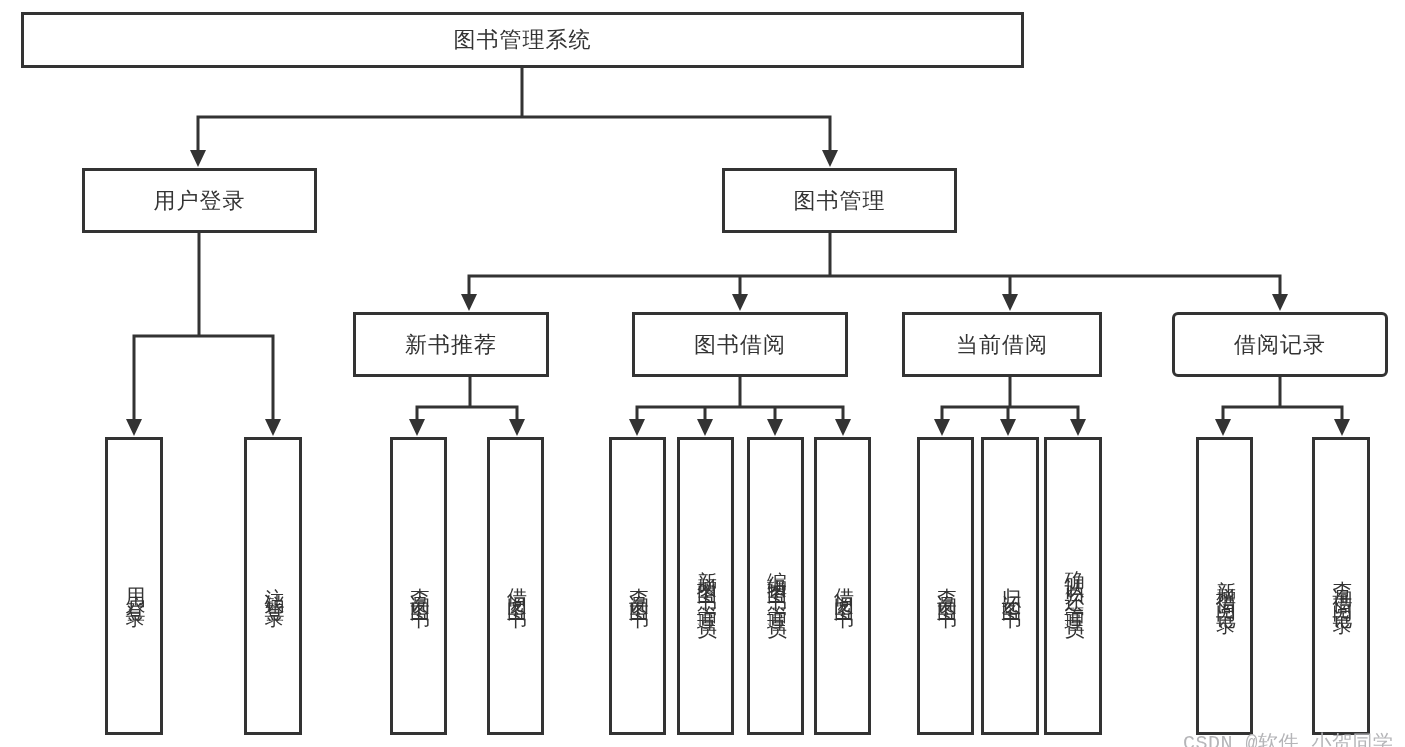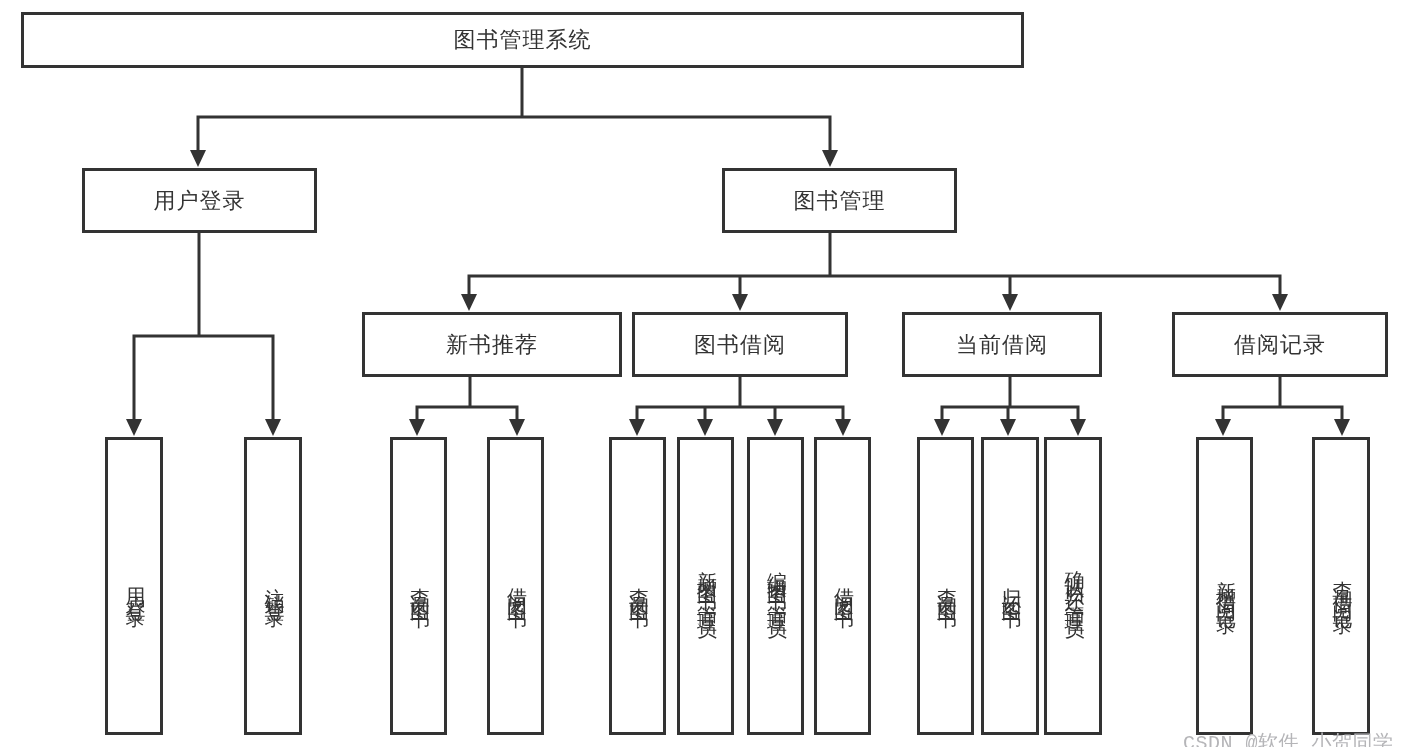--- a/index.html
+++ b/index.html
@@ -108,24 +108,24 @@
       M934,419 L950,419 L942,436 Z M1000,419 L1016,419 L1008,436 Z
       M1070,419 L1086,419 L1078,436 Z M1215,419 L1231,419 L1223,436 Z
       M1334,419 L1350,419 L1342,436 Z"></path>
   </svg>
 
   <div class="node" style="left:21px;top:12px;width:1003px;height:56px;">图书管理系统</div>
 
   <div class="node" style="left:82px;top:168px;width:235px;height:65px;">用户登录</div>
   <div class="node" style="left:712px;top:168px;width:235px;height:65px;margin-left:10px;">图书管理</div>
 
-  <div class="node" style="left:362px;top:312px;width:260px;height:65px;">新书推荐</div>
+  <div class="node" style="left:353px;top:312px;width:196px;height:65px;">新书推荐</div>
   <div class="node" style="left:632px;top:312px;width:216px;height:65px;">图书借阅</div>
   <div class="node" style="left:902px;top:312px;width:200px;height:65px;">当前借阅</div>
-  <div class="node" style="left:1172px;top:312px;width:216px;height:65px;">借阅记录</div>
+  <div class="node" style="left:1172px;top:312px;width:216px;height:65px;border-radius:6px;">借阅记录</div>
 
   <div class="leaf" style="left:105px;width:58px;">
     <span class="vtext">用户登录</span>
   </div>
   <div class="leaf" style="left:244px;width:58px;">
     <span class="vtext">注销登录</span>
   </div>
 
   <div class="leaf" style="left:390px;width:57px;">
     <span class="vtext">查询图书</span>

